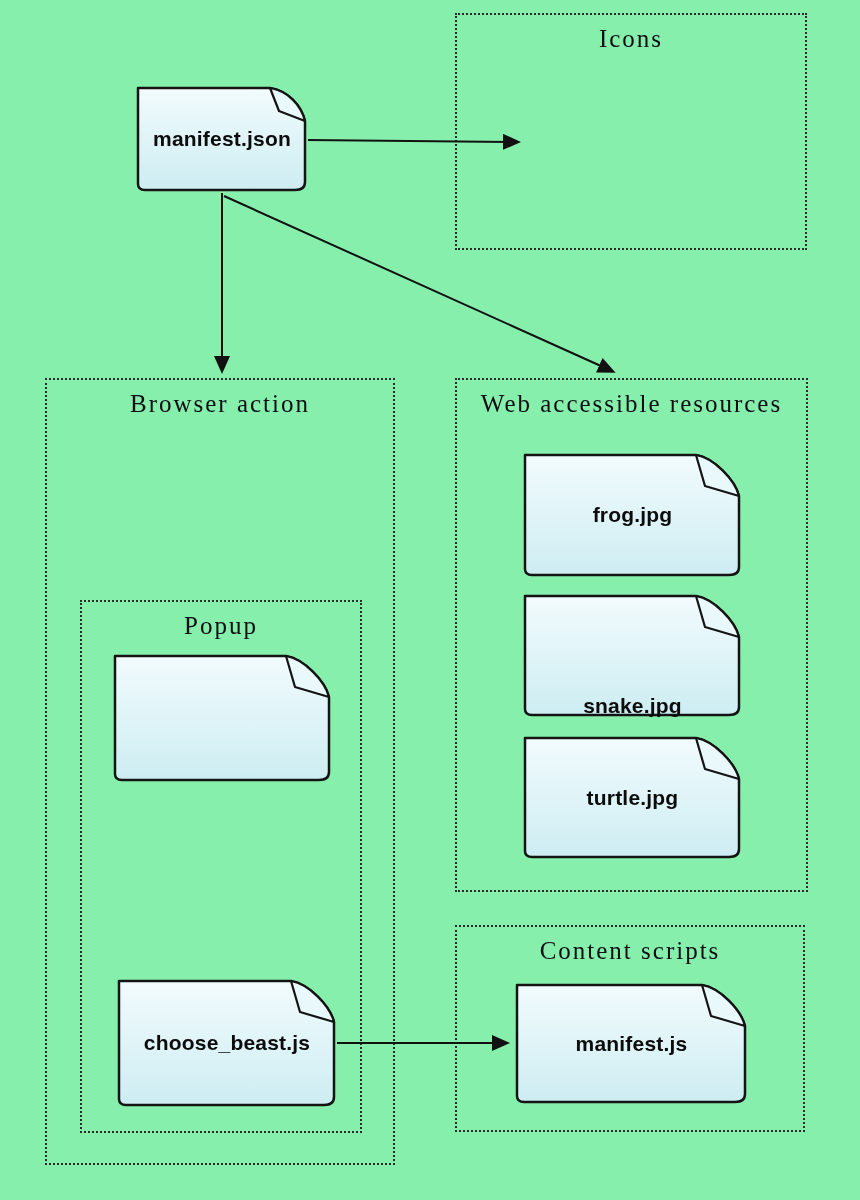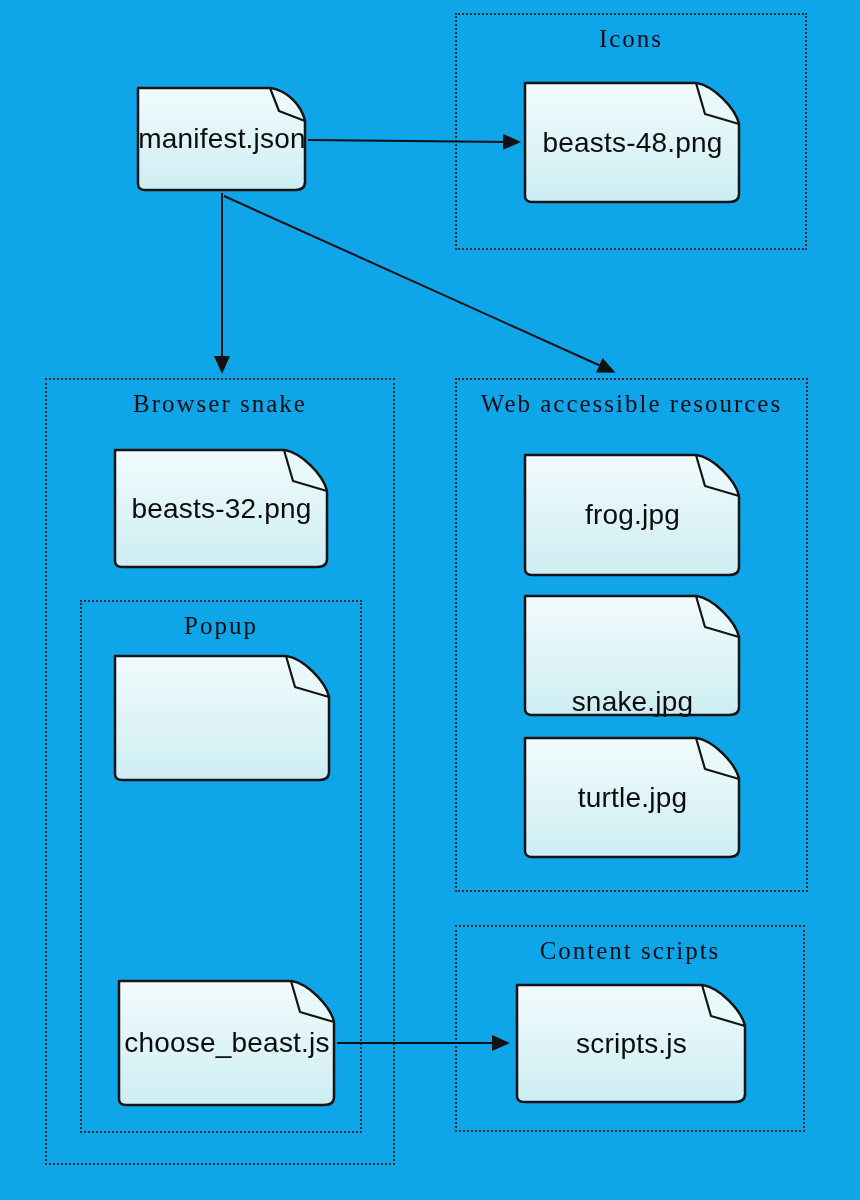--- a/index.html
+++ b/index.html
@@ -1,37 +1,37 @@
 <!DOCTYPE html>
 <html><head>
 <meta charset="utf-8">
 <style>
   html,body{margin:0;padding:0;background:#ffffff;}
   .canvas{
-    position:relative;width:860px;height:1200px;background:#0ea5e9;
+    position:relative;width:860px;height:1200px;background:#86efac;
     font-family:"Liberation Sans", sans-serif;overflow:hidden;
   }
   
   .group{
     position:absolute;border:2px dotted #2b2b2b;box-sizing:border-box;
     background:transparent;
   }
   .group-label{
     position:absolute;left:0;right:0;top:10px;text-align:center;
     font-family:"Liberation Serif", serif;font-size:25px;font-weight:500;
     letter-spacing:2px;color:#0d0d14;white-space:nowrap;
   }
   
   .docfile{
     position:absolute;display:flex;align-items:center;justify-content:center;
     box-sizing:border-box;
   }
   .docfile svg.docshape{position:absolute;left:0;top:0;}
   .docfile .lbl{
-    position:relative;z-index:2;font-weight:normal;font-size:28px;color:#0c0c0c;
+    position:relative;z-index:2;font-weight:bold;font-size:21px;color:#0c0c0c;
     white-space:nowrap;letter-spacing:0.2px;
   }
   
   #arrows{position:absolute;left:0;top:0;z-index:3;pointer-events:none;}
   
   #shared-defs{position:absolute;width:0;height:0;overflow:hidden;}
 </style>
 </head>
 <body>
 
@@ -44,21 +44,21 @@
         <stop offset="1" stop-color="#cdedf2"></stop>
       </linearGradient>
     </defs>
   </svg>
 
   <div class="group" style="left:455px;top:13px;width:352px;height:237px;">
     <div class="group-label">Icons</div>
   </div>
 
   <div class="group" style="left:45px;top:378px;width:350px;height:787px;">
-    <div class="group-label">Browser snake</div>
+    <div class="group-label">Browser action</div>
   </div>
 
   <div class="group" style="left:80px;top:600px;width:282px;height:533px;">
     <div class="group-label">Popup</div>
   </div>
 
   <div class="group" style="left:455px;top:378px;width:353px;height:514px;">
     <div class="group-label">Web accessible resources</div>
   </div>
 
@@ -67,35 +67,21 @@
   </div>
 
   <div class="docfile" style="left:136px;top:85px;width:172px;height:108px;">
       <svg class="docshape" width="172" height="108">
         <path d="M2 3 L134 3 C152 6 165 20 169 36 L169 97 Q169 105 159 105 L9 105 Q2 105 2 99 Z" fill="url(#docgrad)" stroke="#141414" stroke-width="2.5" stroke-linejoin="round"></path>
         <path d="M134 3 C152 6 165 20 169 36 L143 26 Z" fill="#e9f8fa" stroke="#141414" stroke-width="2.2" stroke-linejoin="round"></path>
       </svg>
     <span class="lbl">manifest.json</span>
   </div>
 
-  <div class="docfile" style="left:523px;top:80px;width:219px;height:125px;">
-      <svg class="docshape" width="219" height="125">
-        <path d="M2 3 L173 3 C191 6 212 28 216 44 L216 114 Q216 122 206 122 L9 122 Q2 122 2 116 Z" fill="url(#docgrad)" stroke="#141414" stroke-width="2.5" stroke-linejoin="round"></path>
-        <path d="M173 3 C191 6 212 28 216 44 L182 34 Z" fill="#e9f8fa" stroke="#141414" stroke-width="2.2" stroke-linejoin="round"></path>
-      </svg>
-    <span class="lbl">beasts-48.png</span>
-  </div>
 
-  <div class="docfile" style="left:113px;top:447px;width:217px;height:123px;">
-      <svg class="docshape" width="217" height="123">
-        <path d="M2 3 L171 3 C189 6 210 28 214 44 L214 112 Q214 120 204 120 L9 120 Q2 120 2 114 Z" fill="url(#docgrad)" stroke="#141414" stroke-width="2.5" stroke-linejoin="round"></path>
-        <path d="M171 3 C189 6 210 28 214 44 L180 34 Z" fill="#e9f8fa" stroke="#141414" stroke-width="2.2" stroke-linejoin="round"></path>
-      </svg>
-    <span class="lbl">beasts-32.png</span>
-  </div>
 
   <div class="docfile" style="left:113px;top:653px;width:219px;height:130px;">
       <svg class="docshape" width="219" height="130">
         <path d="M2 3 L173 3 C191 6 212 28 216 44 L216 119 Q216 127 206 127 L9 127 Q2 127 2 121 Z" fill="url(#docgrad)" stroke="#141414" stroke-width="2.5" stroke-linejoin="round"></path>
         <path d="M173 3 C191 6 212 28 216 44 L182 34 Z" fill="#e9f8fa" stroke="#141414" stroke-width="2.2" stroke-linejoin="round"></path>
       </svg>
   </div>
 
 
   <div class="docfile" style="left:117px;top:978px;width:220px;height:130px;">
@@ -128,21 +114,21 @@
         <path d="M173 3 C191 6 212 28 216 44 L182 34 Z" fill="#e9f8fa" stroke="#141414" stroke-width="2.2" stroke-linejoin="round"></path>
       </svg>
     <span class="lbl">turtle.jpg</span>
   </div>
 
   <div class="docfile" style="left:515px;top:982px;width:233px;height:123px;">
       <svg class="docshape" width="233" height="123">
         <path d="M2 3 L187 3 C205 6 226 28 230 44 L230 112 Q230 120 220 120 L9 120 Q2 120 2 114 Z" fill="url(#docgrad)" stroke="#141414" stroke-width="2.5" stroke-linejoin="round"></path>
         <path d="M187 3 C205 6 226 28 230 44 L196 34 Z" fill="#e9f8fa" stroke="#141414" stroke-width="2.2" stroke-linejoin="round"></path>
       </svg>
-    <span class="lbl">scripts.js</span>
+    <span class="lbl">manifest.js</span>
   </div>
 
   <svg id="arrows" width="860" height="1200" viewBox="0 0 860 1200">
     <defs>
       <marker id="ah" markerWidth="9" markerHeight="8" refX="7" refY="4" orient="auto">
         <path d="M0,0 L9,4 L0,8 Z" fill="#111111"></path>
       </marker>
     </defs>
     <line x1="308" y1="140" x2="517" y2="142" stroke="#111111" stroke-width="2" marker-end="url(#ah)"></line>
     <line x1="222" y1="193" x2="222" y2="370" stroke="#111111" stroke-width="2" marker-end="url(#ah)"></line>

